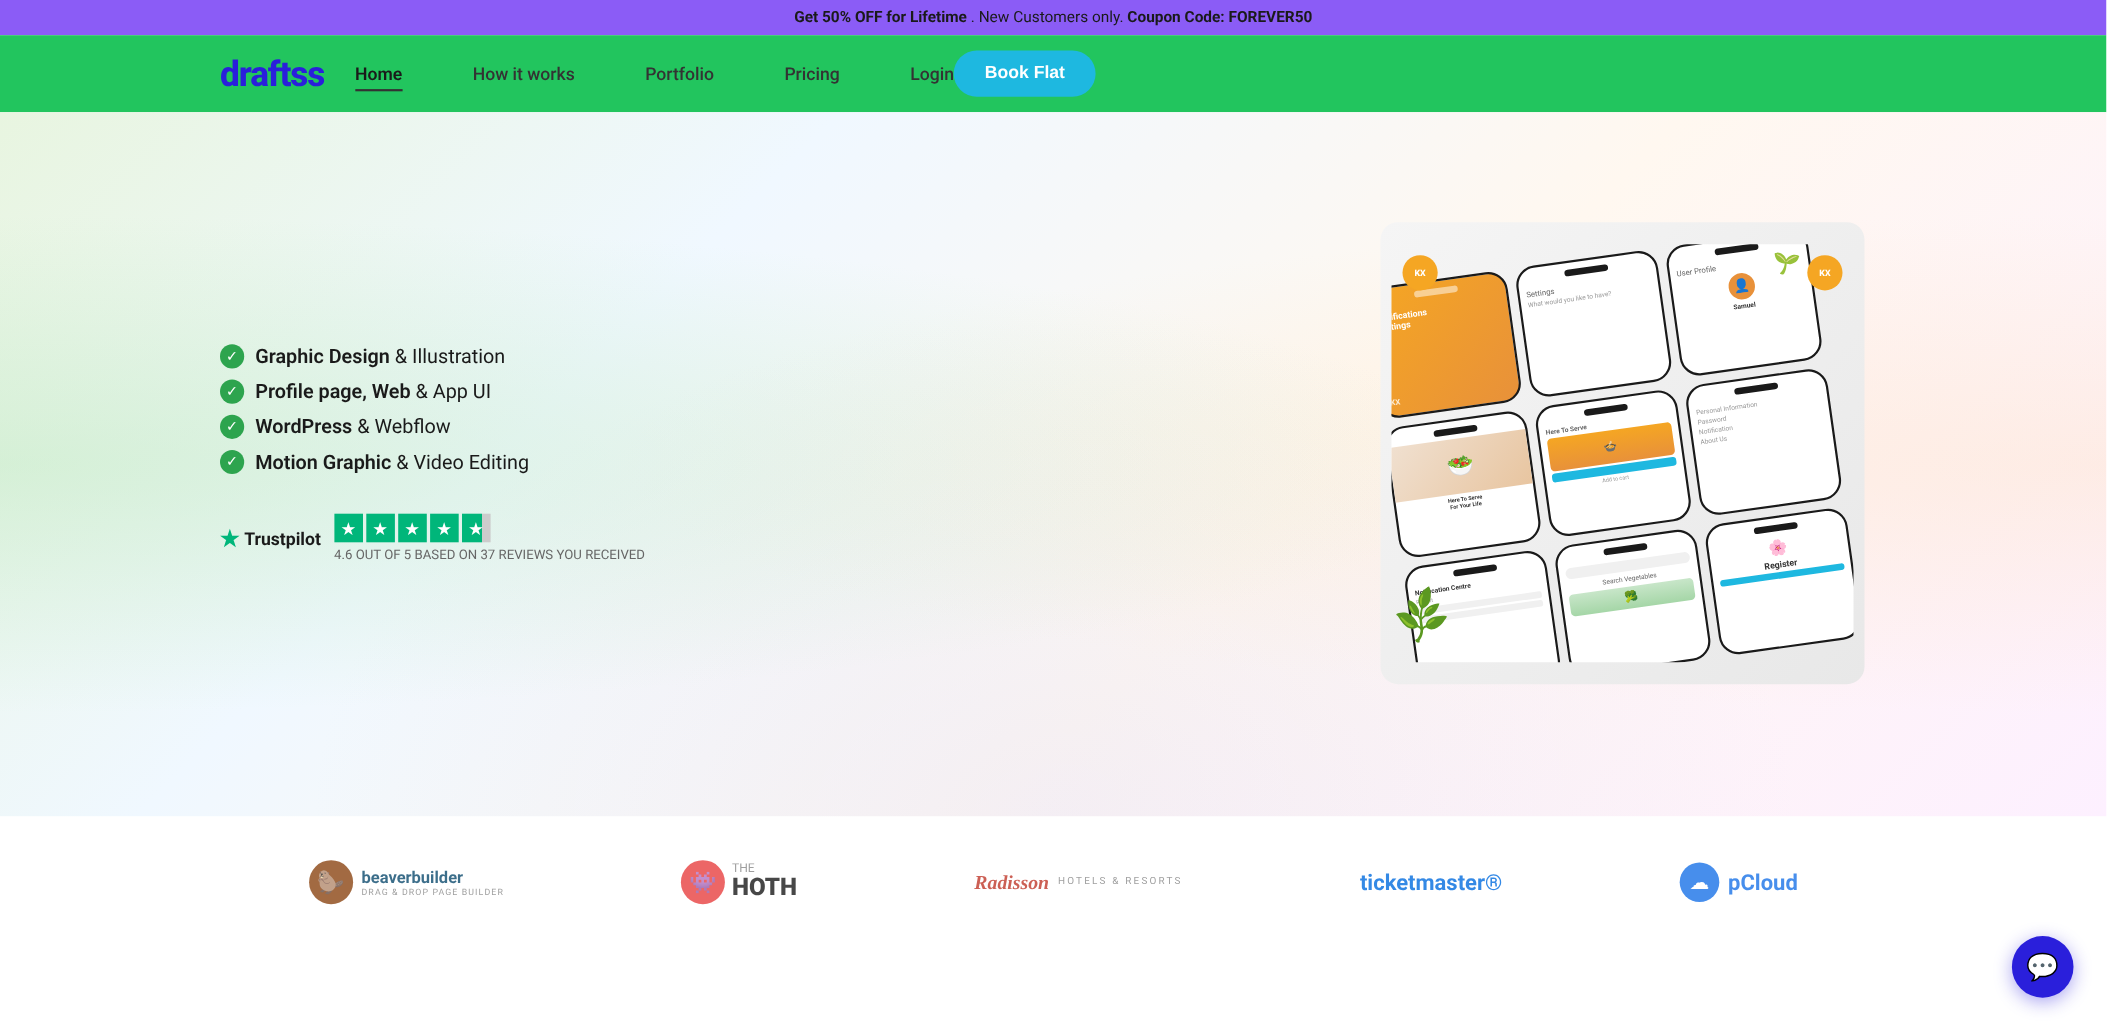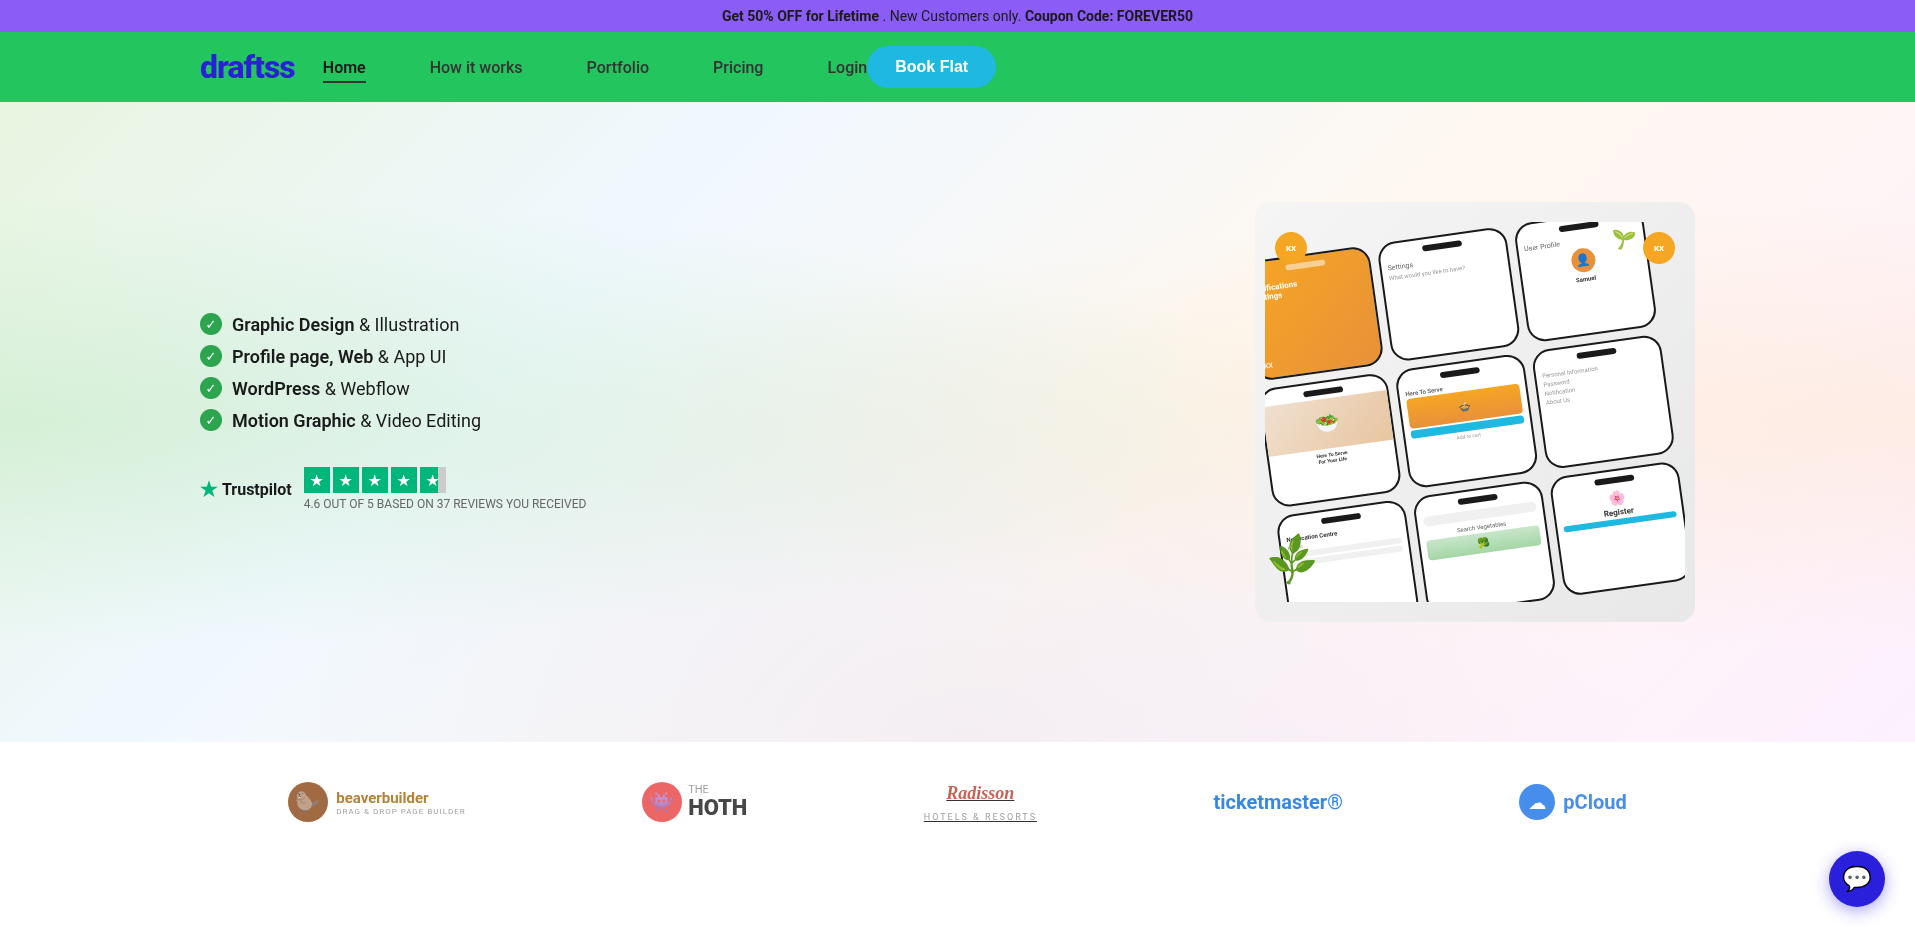--- a/index.html
+++ b/index.html
@@ -219,21 +219,21 @@
     }
     .logo-item {
       display: flex;
       align-items: center;
       gap: 8px;
       opacity: 0.8;
     }
     .logo-beaver {
       font-size: 15px;
       font-weight: 700;
-      color: #a16207;
+      color: #0c4a6e;
     }
     .logo-beaver-icon {
       width: 40px;
       height: 40px;
       background: #8b4513;
       border-radius: 50%;
       display: flex;
       align-items: center;
       justify-content: center;
       color: white;
@@ -485,21 +485,21 @@
   </div>
 
   <div class="logo-hoth logo-item">
     <div class="hoth-monster">👾</div>
     <div>
       <span class="hoth-the">THE</span>
       <span class="hoth-text">HOTH</span>
     </div>
   </div>
 
-  <div class="logo-item" style="flex-direction:column; align-items:center;text-decoration:underline;">
+  <div class="logo-item" style="flex-direction:row; align-items:center;">
     <div class="radisson-text">Radisson</div>
     <div class="radisson-sub">Hotels &amp; Resorts</div>
   </div>
 
   <div class="logo-item">
     <span class="ticketmaster-text">ticketmaster®</span>
   </div>
 
   <div class="logo-item">
     <div class="pcloud-icon">☁</div>

